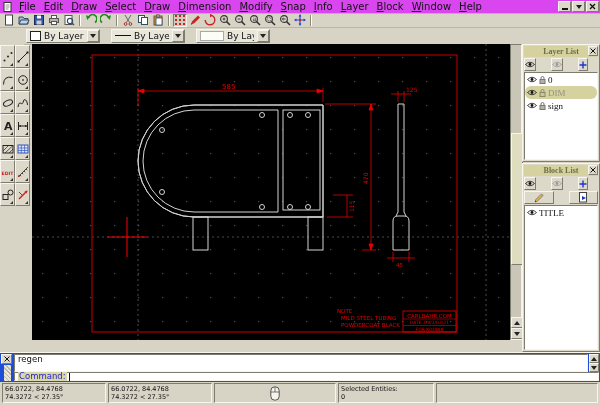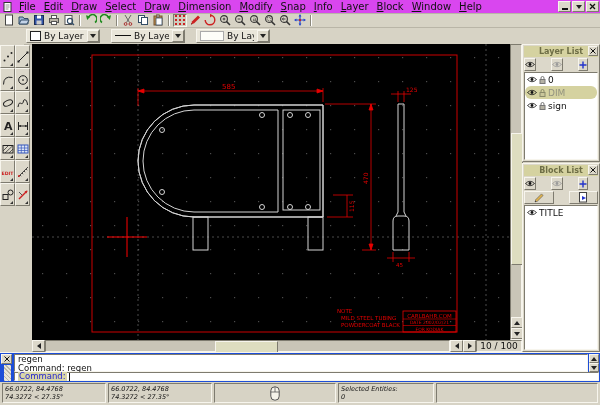--- a/index.html
+++ b/index.html
@@ -48,21 +48,21 @@
   #vscroll{position:absolute;left:510px;top:0;width:12px;height:296px;background:#c9c5b7;box-sizing:border-box;}
   #vthumb{position:absolute;left:0;top:88px;width:10px;height:130px;background:#deddc0;}
   .sbtn{width:12px;height:11px;box-sizing:border-box;}
   #vbtns{position:absolute;left:0;bottom:0;width:12px;}
   #hscrollrow{position:absolute;left:32px;top:296px;width:490px;height:12px;display:flex;align-items:stretch;}
   #htrack{flex:1;position:relative;background:#c9c5b7;box-sizing:border-box;}
   #hthumb{position:absolute;left:42%;top:0;width:15%;height:10px;background:#deddc0;}
   .hbtn{width:13px;height:12px;box-sizing:border-box;}
   #zoomlabel{width:46px;font-size:9px;display:flex;align-items:center;justify-content:center;background:#d7d3c5;box-sizing:border-box;}
   
-  #rightdock{position:absolute;left:522px;top:0;width:78px;height:308px;}
+  #rightdock{position:absolute;left:522px;top:0;width:78px;height:308px;font-family:Liberation Serif, serif;}
   .panel{position:absolute;left:0;width:78px;display:flex;flex-direction:column;box-sizing:border-box;padding:1px;}
   #layerpanel{top:0;height:118px;}
   #blockpanel{top:119px;height:189px;}
   .phead{height:11px;background:#d5d2a0;color:#6e6e46;font-size:8px;font-weight:bold;
          display:flex;align-items:center;justify-content:center;position:relative;margin-bottom:1px;}
   .pclose{position:absolute;right:0;top:0;width:10px;height:10px;font-size:7px;}
   .ptools{display:flex;gap:15px;margin-bottom:1px;}
   .ptb{flex:1;height:13px;font-size:9px;}
   .plist{flex:1;background:#fff;overflow:hidden;font-size:9px;}
   .lrow{height:13px;display:flex;align-items:center;gap:2px;padding-left:2px;}
@@ -77,21 +77,21 @@
   #cd-hist{position:absolute;left:14px;top:1px;right:12px;height:18px;background:#fff;
            font-size:8.5px;line-height:9px;padding-left:3px;box-sizing:border-box;}
   #cd-scroll{position:absolute;right:1px;top:1px;width:10px;height:18px;}
   #cd-scroll .sbtn{width:10px;height:9px;}
   #cd-input{position:absolute;left:14px;top:19px;right:1px;height:9px;background:#fff;
             font-size:8.5px;line-height:9px;padding-left:3px;box-sizing:border-box;display:flex;align-items:center;}
   #cmd-prompt{color:#1f1fd0;background:#d9d6a8;padding:0 1px;}
   #caret{display:inline-block;width:1px;height:8px;background:#111;margin-left:2px;}
   
   #statusbar{position:absolute;top:381px;left:0;right:0;height:24px;display:flex;gap:2px;
-             padding:2px;box-sizing:border-box;align-items:stretch;font-style:italic;}
+             padding:2px;box-sizing:border-box;align-items:stretch;}
   .scell{font-size:6.5px;line-height:8px;padding:1px 2px;box-sizing:border-box;background:#d7d3c5;white-space:nowrap;overflow:hidden;}
   .c-coord{width:104px;}
   .c-mouse{width:122px;display:flex;align-items:center;justify-content:center;}
   .c-sel{width:96px;}
   .c-fill{flex:1;}
   svg text{font-family:"DejaVu Sans",sans-serif;}
 </style>
 </head>
 <body>
 
@@ -495,35 +495,20 @@
       <div id="vbtns">
         <div class="sbtn out btn">
             <span class="tri-up"></span>
           </div>
         <div class="sbtn out btn">
             <span class="tri-dn"></span>
           </div>
       </div>
     </div>
 
-    <div id="hscrollrow">
-      <div class="hbtn out btn">
-          <span class="tri-l"></span>
-        </div>
-      <div id="htrack" class="in">
-        <div id="hthumb" class="out"></div>
-      </div>
-      <div class="hbtn out btn">
-          <span class="tri-l"></span>
-        </div>
-      <div class="hbtn out btn">
-          <span class="tri-r"></span>
-        </div>
-      <div id="zoomlabel" class="in">10 / 100</div>
-    </div>
 
     <div id="rightdock">
 
       <div id="layerpanel" class="panel out">
         <div class="phead">
           <span>Layer List</span>
           <span class="pclose out btn">
               <svg width="6" height="6" viewBox="0 0 6 6">
                 <path d="M0.5,0.5 L5.5,5.5 M5.5,0.5 L0.5,5.5" stroke="#111"></path>
               </svg>
@@ -665,21 +650,20 @@
     <div id="cd-left">
       <div id="cd-close" class="out btn">
           <svg width="6" height="6" viewBox="0 0 6 6">
             <path d="M0.5,0.5 L5.5,5.5 M5.5,0.5 L0.5,5.5" stroke="#111"></path>
           </svg>
         </div>
       <div id="cd-grip"></div>
     </div>
     <div id="cd-hist" class="in">
       <div>regen</div>
-      <div>Command: regen</div>
     </div>
     <div id="cd-scroll">
       <div class="sbtn out btn">
           <span class="tri-up"></span>
         </div>
       <div class="sbtn out btn">
           <span class="tri-dn"></span>
         </div>
     </div>
     <div id="cd-input" class="in">

